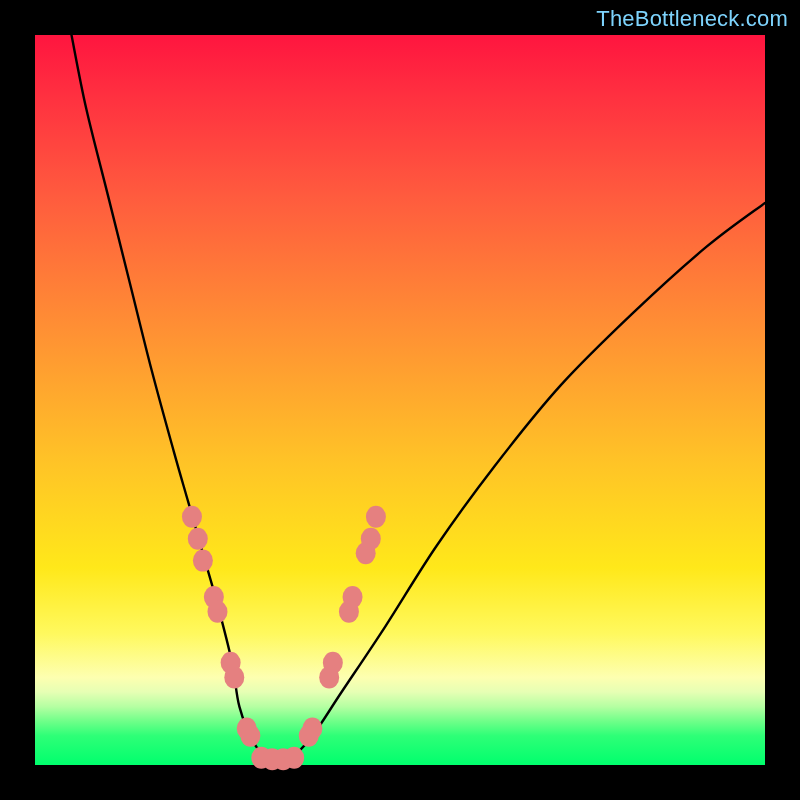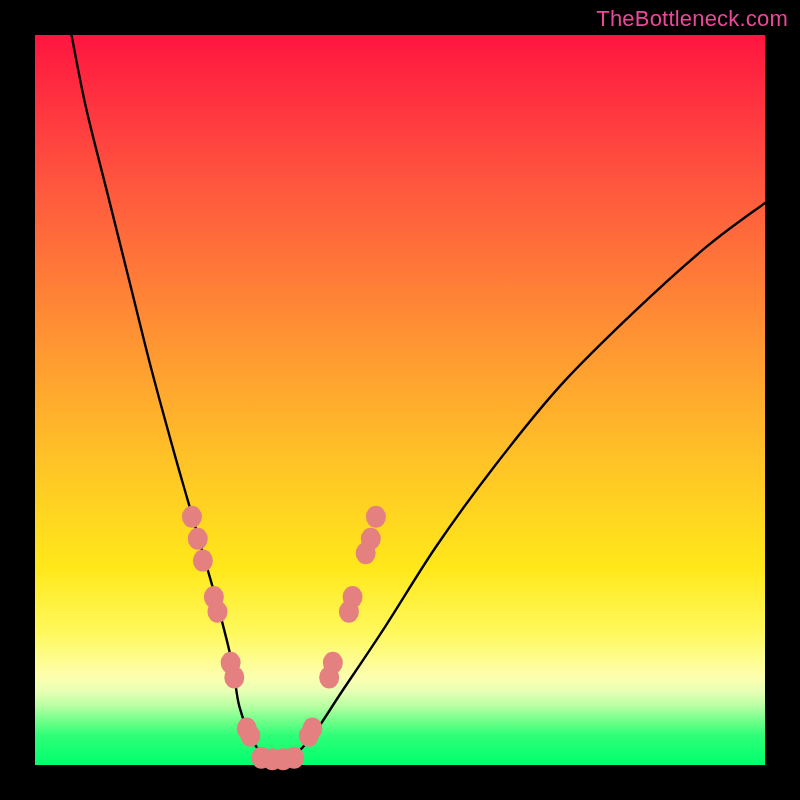--- a/index.html
+++ b/index.html
@@ -37,21 +37,21 @@
       #b5ffa2 92%,
       #6fff89 94%,
       #2eff77 96%,
       #00ff6d 100%
     );
   }
   .watermark {
     position: absolute;
     top: 6px;
     right: 12px;
-    color: #ec4899;
+    color: #7dd3fc;
     font-size: 22px;
     letter-spacing: 0.2px;
     user-select: none;
   }
   svg.curve {
     position: absolute;
     left: 0;
     top: 0;
     width: 730px;
     height: 730px;

